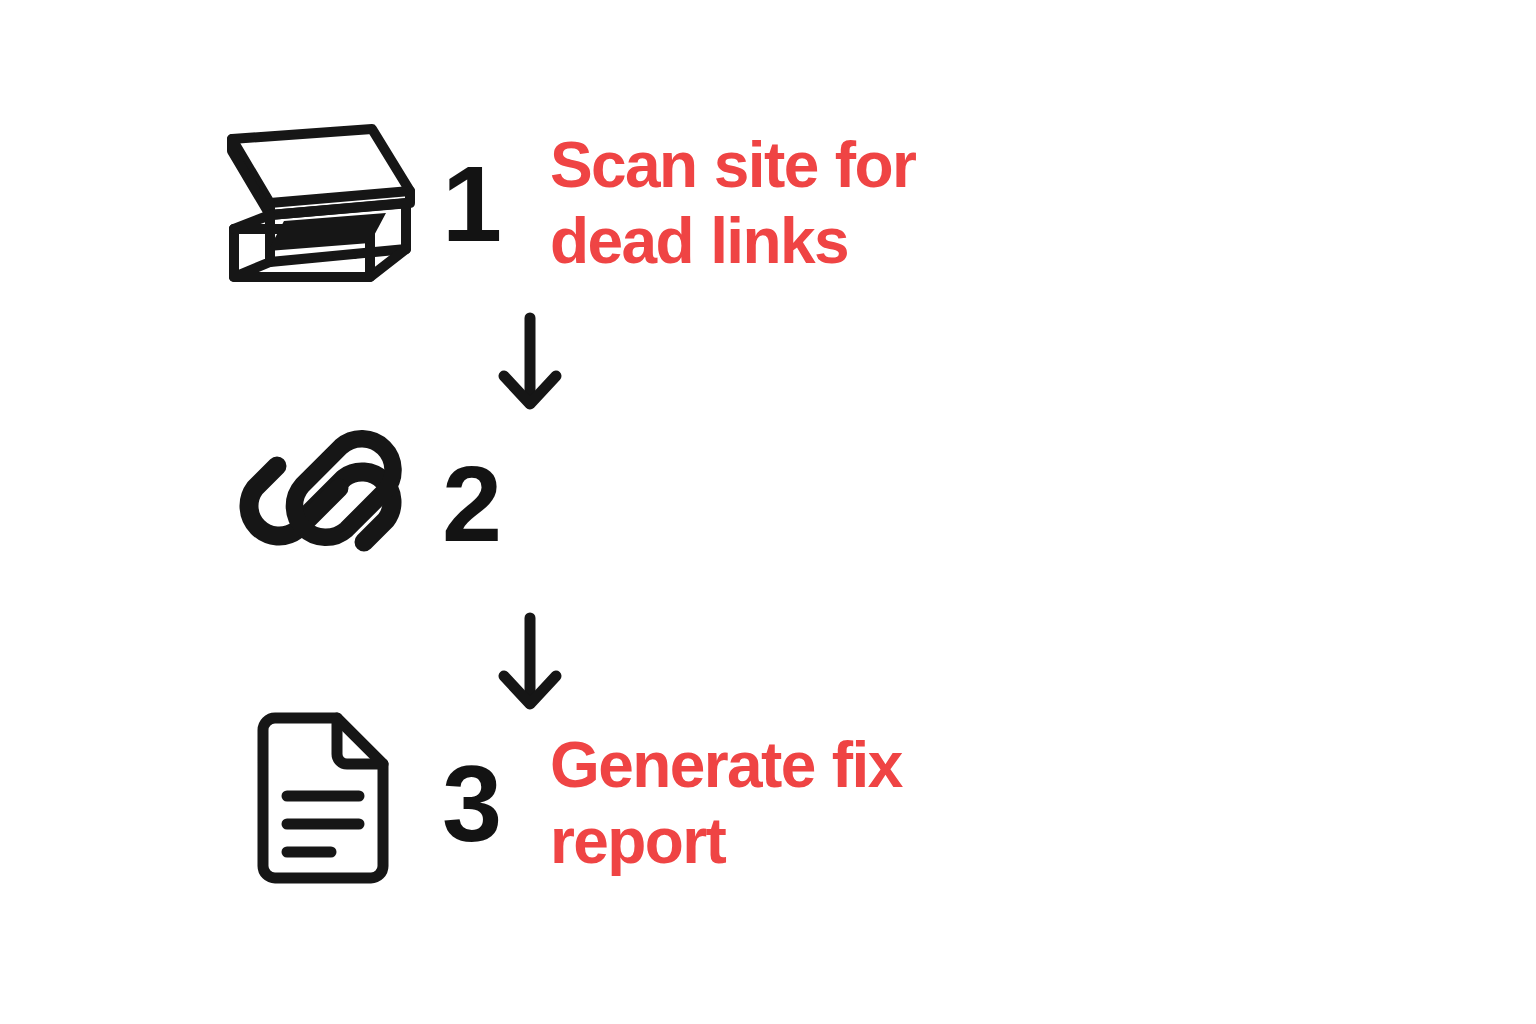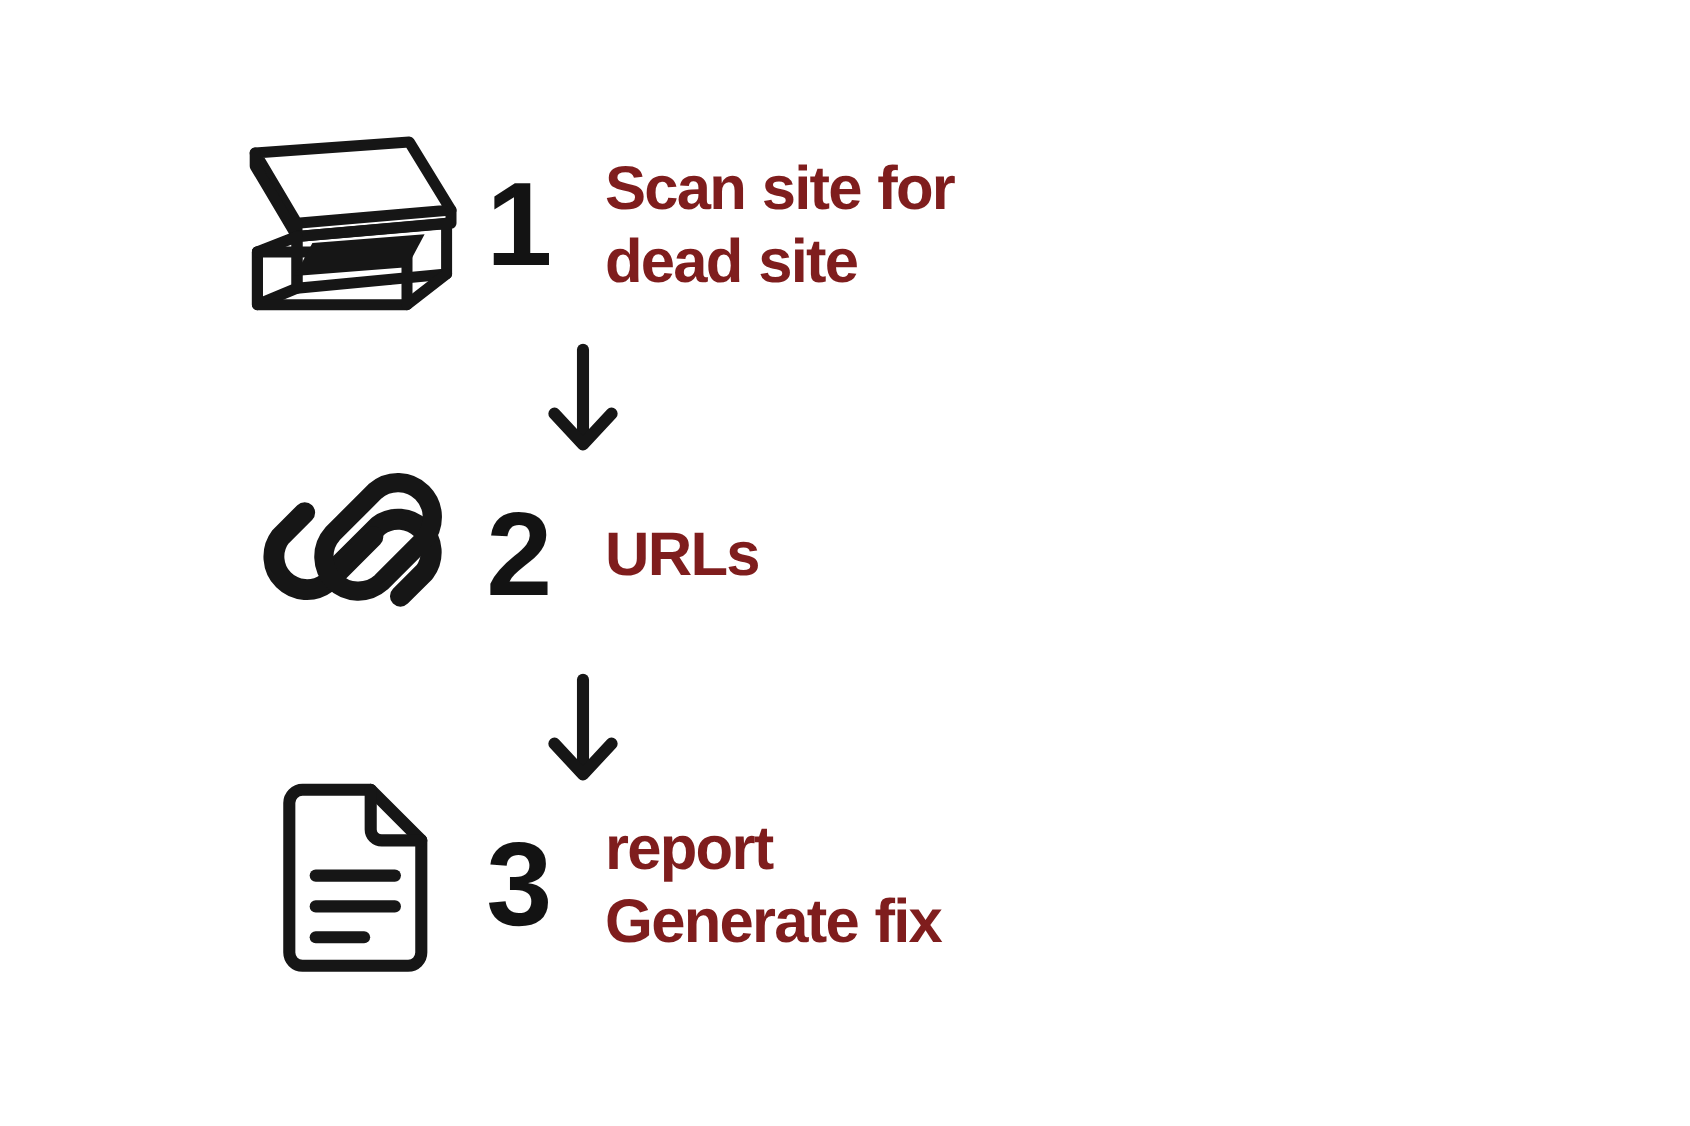--- a/index.html
+++ b/index.html
@@ -57,25 +57,25 @@
     line-height: 1;
     letter-spacing: -2px;
     text-align: left;
     padding-left: 12px;
     box-sizing: border-box;
     color: #131313;
   }
 
   .step-label {
     flex: 1 1 auto;
-    font-size: 56px;
+    font-size: 64px;
     font-weight: 700;
     line-height: 1.18;
     letter-spacing: -1.6px;
-    color: #7f1d1d;
+    color: #ef4444;
     max-width: 560px;
     word-spacing: 1px;
   }
 
   
   .connector {
     position: absolute;
     left: 495px;
     width: 70px;
     height: 110px;
@@ -107,21 +107,21 @@
         <path d="M64 104 L166 96 L150 126 L48 134 Z" fill="#161616" stroke="none"></path>
 
         <rect x="112" y="134" width="26" height="8" rx="4" fill="#161616" stroke="none"></rect>
       </svg>
     </div>
 
     <div class="step-number">1</div>
 
     <div class="step-label">
       <div>Scan site for</div>
-      <div>dead site</div>
+      <div>dead links</div>
     </div>
   </div>
 
   <div class="connector" id="connector-0">
     <svg width="70" height="100" viewBox="0 0 70 100" fill="none" stroke="#161616" stroke-width="11" stroke-linecap="round" stroke-linejoin="round">
       <line x1="35" y1="6" x2="35" y2="88"></line>
       <polyline points="9,64 35,92 61,64"></polyline>
     </svg>
   </div>
 
@@ -134,21 +134,20 @@
 
         <path d="M111 74 L69 116 a30 30 0 0 1 -42 -42 L49 52"></path>
 
         <path d="M96 84 L138 42 a34 34 0 0 1 48 48 L144 132 a34 34 0 0 1 -48 -48 Z" transform="translate(-14,-6) scale(0.92)"></path>
       </svg>
     </div>
 
     <div class="step-number">2</div>
 
     <div class="step-label">
-      <div>URLs</div>
     </div>
   </div>
 
   <div class="connector" id="connector-1">
     <svg width="70" height="100" viewBox="0 0 70 100" fill="none" stroke="#161616" stroke-width="11" stroke-linecap="round" stroke-linejoin="round">
       <line x1="35" y1="6" x2="35" y2="88"></line>
       <polyline points="9,64 35,92 61,64"></polyline>
     </svg>
   </div>
 
@@ -163,18 +162,18 @@
 
         <line x1="42" y1="82" x2="114" y2="82"></line>
         <line x1="42" y1="110" x2="114" y2="110"></line>
         <line x1="42" y1="138" x2="86" y2="138"></line>
       </svg>
     </div>
 
     <div class="step-number">3</div>
 
     <div class="step-label">
+      <div>Generate fix</div>
       <div>report</div>
-      <div>Generate fix</div>
     </div>
   </div>
 
 </div>
 
 </body></html>

